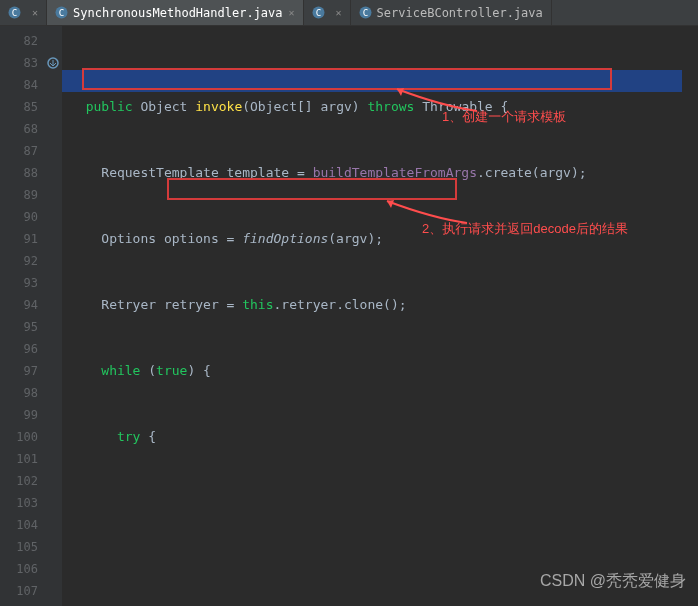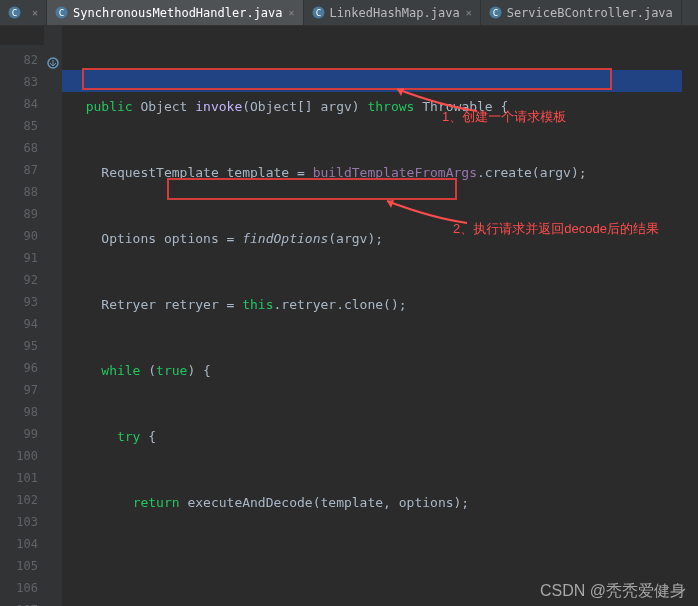--- a/index.html
+++ b/index.html
@@ -31,61 +31,60 @@
 .editor { display: flex; height: calc(100% - 26px); position: relative; }
 .gutter {
   width: 44px;
   background: #313335;
   color: #606366;
   text-align: right;
   padding: 4px 6px 0 0;
   font-size: 12px;
   line-height: 22px;
   user-select: none;
-  margin-top: 19px;
 }
 .gutter-marks {
   width: 18px;
   background: #313335;
   padding-top: 4px;
 }
 .mark { height: 22px; display: flex; align-items: center; justify-content: center; }
 .code {
   flex: 1;
   padding: 4px 0 0 8px;
   line-height: 22px;
   color: #a9b7c6;
   white-space: pre;
   position: relative;
 }
 .line { height: 22px; position: relative; }
 .kw { color: #22c55e; }
 .ann { color: #bbb529; }
-.method { color: #c4b5fd; }
+.method { color: #fde047; }
 .static-m { font-style: italic; color: #a9b7c6; }
 .purple { color: #9876aa; }
 .selection { background: #214283; position: absolute; height: 22px; z-index: 0; }
 .hl-box {
   position: absolute;
   border: 2px solid #d43b3b;
   z-index: 5;
   pointer-events: none;
 }
 .annotation {
   position: absolute;
   color: #ff4d4d;
   font-family: sans-serif;
   font-size: 13px;
   z-index: 6;
   pointer-events: none;
 }
 .arrow-svg { position: absolute; z-index: 6; pointer-events: none; }
 .watermark {
   position: absolute;
-  right: 12px; bottom: 4px;
+  right: 12px; bottom: 14px;
   color: #bdbdbd;
   font-family: sans-serif;
   font-size: 16px;
   opacity: 0.85;
   pointer-events: none;
 }
 </style>
 </head>
 <body>
 
@@ -109,21 +108,20 @@
     <span>SynchronousMethodHandler.java</span>
     <span class="tab-close">✕</span>
   </div>
   <div class="tab">
     <span class="tab-icon">
       <svg width="13" height="13">
           <circle cx="6.5" cy="6.5" r="6" fill="#4a7a9e"></circle>
           <text x="6.5" y="10" text-anchor="middle" font-size="9" fill="#fff">C</text>
         </svg>
     </span>
-    <span>LinkedHashMap.java</span>
     <span class="tab-close">✕</span>
   </div>
   <div class="tab">
     <span class="tab-icon">
       <svg width="13" height="13">
           <circle cx="6.5" cy="6.5" r="6" fill="#4a7a9e"></circle>
           <text x="6.5" y="10" text-anchor="middle" font-size="9" fill="#fff">C</text>
         </svg>
     </span>
     <span>ServiceBController.java</span>
@@ -194,21 +192,20 @@
       <div class="mark"></div>
   </div>
   <div class="code">
     <div class="selection" style="top:44px; left:0; width:620px;"></div>
     <div class="line" style="position:relative;z-index:1;">  <span class="kw">public </span><span>Object </span><span class="method">invoke</span><span>(Object[] argv) </span><span class="kw">throws </span><span>Throwable {</span></div>
     <div class="line" style="position:relative;z-index:1;">    <span>RequestTemplate template = </span><span class="purple">buildTemplateFromArgs</span><span>.create(argv);</span></div>
     <div class="line">    <span>Options options = </span><span class="static-m">findOptions</span><span>(argv);</span></div>
     <div class="line">    <span>Retryer retryer = </span><span class="kw">this</span><span>.retryer.clone();</span></div>
     <div class="line">    <span class="kw">while </span><span>(</span><span class="kw">true</span><span>) {</span></div>
     <div class="line">      <span class="kw">try </span><span>{</span></div>
-    <div class="line">        <span class="kw">return </span><span>executeAndDecode(template, options);</span></div>
     
     
     
     
     
     
     
     
     
     
@@ -227,17 +224,17 @@
     <svg class="arrow-svg" style="top:60px; left:330px;" width="90" height="30">
       <path d="M85 25 Q50 20 5 3" stroke="#ff4d4d" stroke-width="2" fill="none"></path>
       <path d="M5 3 L12 2 L9 10 Z" fill="#ff4d4d"></path>
     </svg>
     <div class="annotation" style="top:80px; left:380px;">1、创建一个请求模板</div>
 
     <svg class="arrow-svg" style="top:172px; left:320px;" width="90" height="30">
       <path d="M85 25 Q50 20 5 3" stroke="#ff4d4d" stroke-width="2" fill="none"></path>
       <path d="M5 3 L12 2 L9 10 Z" fill="#ff4d4d"></path>
     </svg>
-    <div class="annotation" style="top:192px; left:360px;margin-left:31px;">2、执行请求并返回decode后的结果</div>
+    <div class="annotation" style="top:192px; left:360px;">2、执行请求并返回decode后的结果</div>
   </div>
 
   <div class="watermark">CSDN @秃秃爱健身</div>
 </div>
 
 </body></html>

